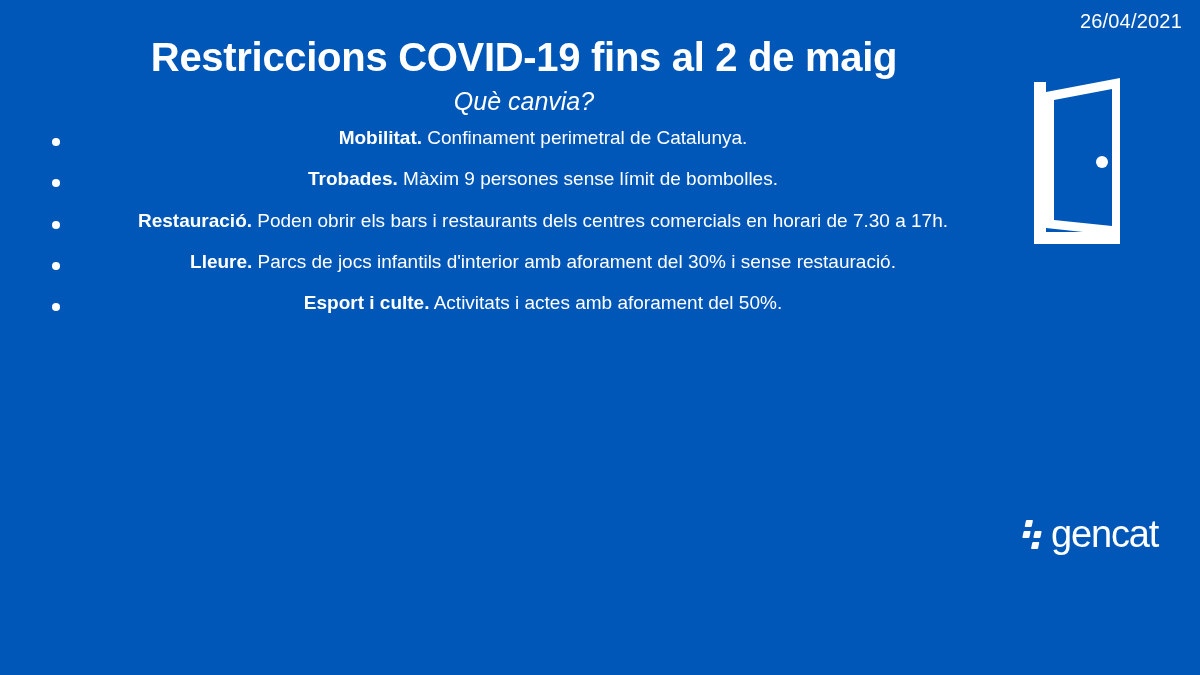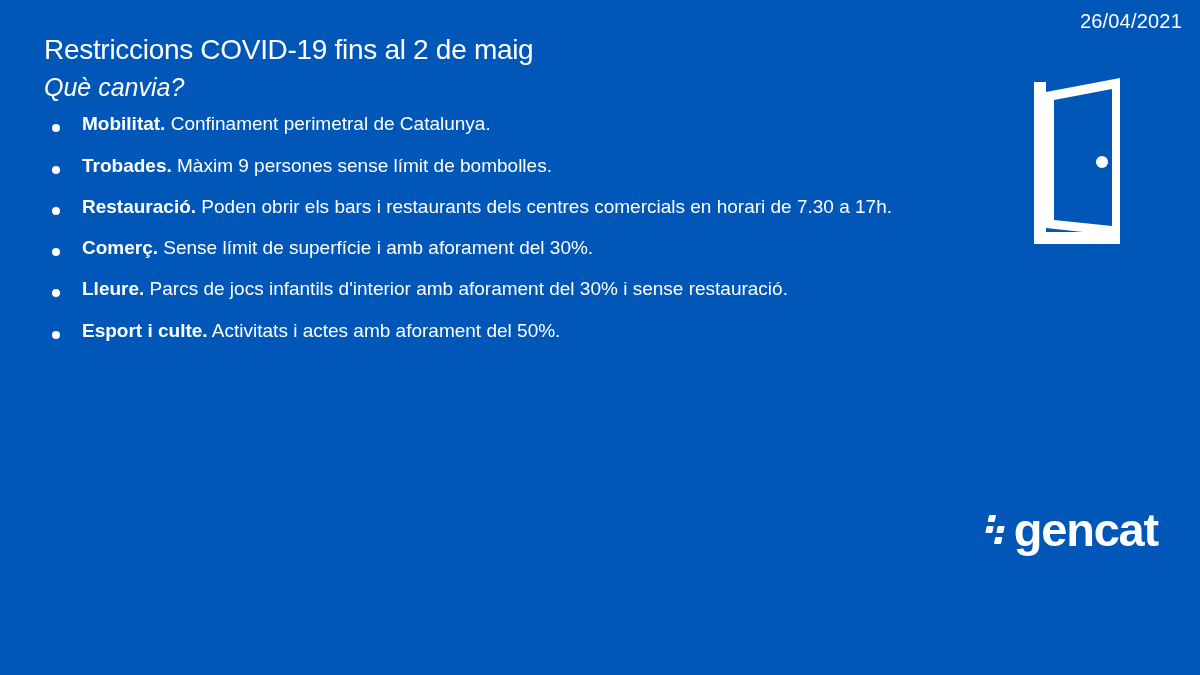--- a/index.html
+++ b/index.html
@@ -13,39 +13,40 @@
     font-family: "Liberation Sans", sans-serif;
     color: #ffffff;
     overflow: hidden;
     position: relative;
   }
   .canvas {
     position: relative;
     width: 1200px;
     height: 587px;
     box-sizing: border-box;
+    text-align: center;
   }
   .date {
     position: absolute;
     top: 10px;
     right: 18px;
     font-size: 20px;
     font-weight: 400;
     letter-spacing: 0.2px;
     color: #ffffff;
   }
   .content {
     position: absolute;
     left: 44px;
     top: 34px;
     width: 960px;
   }
   .title {
-    font-size: 28px;
-    font-weight: normal;
+    font-size: 40px;
+    font-weight: bold;
     letter-spacing: -0.3px;
     margin: 0 0 4px 0;
     line-height: 1.15;
   }
   .subtitle {
     font-size: 25px;
     font-weight: 400;
     margin: 6px 0 10px 0;
     line-height: 1.2;
     font-style: italic;
@@ -106,22 +107,22 @@
     display: block;
     width: 7px;
     height: 7px;
     background: #ffffff;
     border-radius: 1px;
   }
   .logo-dots i.hidden {
     background: transparent;
   }
   .logo-text {
-    font-size: 47px;
-    font-weight: bold;
+    font-size: 38px;
+    font-weight: normal;
     letter-spacing: -1.2px;
     line-height: 1;
     color: #ffffff;
   }
 </style>
 </head>
 <body>
 
 <div class="canvas">
 
@@ -147,23 +148,20 @@
       <li>
         <span class="lead">Mobilitat.</span><span class="rest"> Confinament perimetral de Catalunya.</span>
       </li>
       <li>
         <span class="lead">Trobades.</span><span class="rest"> Màxim 9 persones sense límit de bombolles.</span>
       </li>
       <li>
         <span class="lead">Restauració.</span><span class="rest"> Poden obrir els bars i restaurants dels centres comercials en horari de 7.30 a 17h.</span>
       </li>
       <li>
-        <span class="lead">Comerç.</span><span class="rest"> Sense límit de superfície i amb aforament del 30%.</span>
-      </li>
-      <li>
         <span class="lead">Lleure.</span><span class="rest"> Parcs de jocs infantils d'interior amb aforament del 30% i sense restauració.</span>
       </li>
       <li>
         <span class="lead">Esport i culte.</span><span class="rest"> Activitats i actes amb aforament del 50%.</span>
       </li>
     </ul>
   </div>
 
   <div class="logo">
     <span class="logo-dots">

